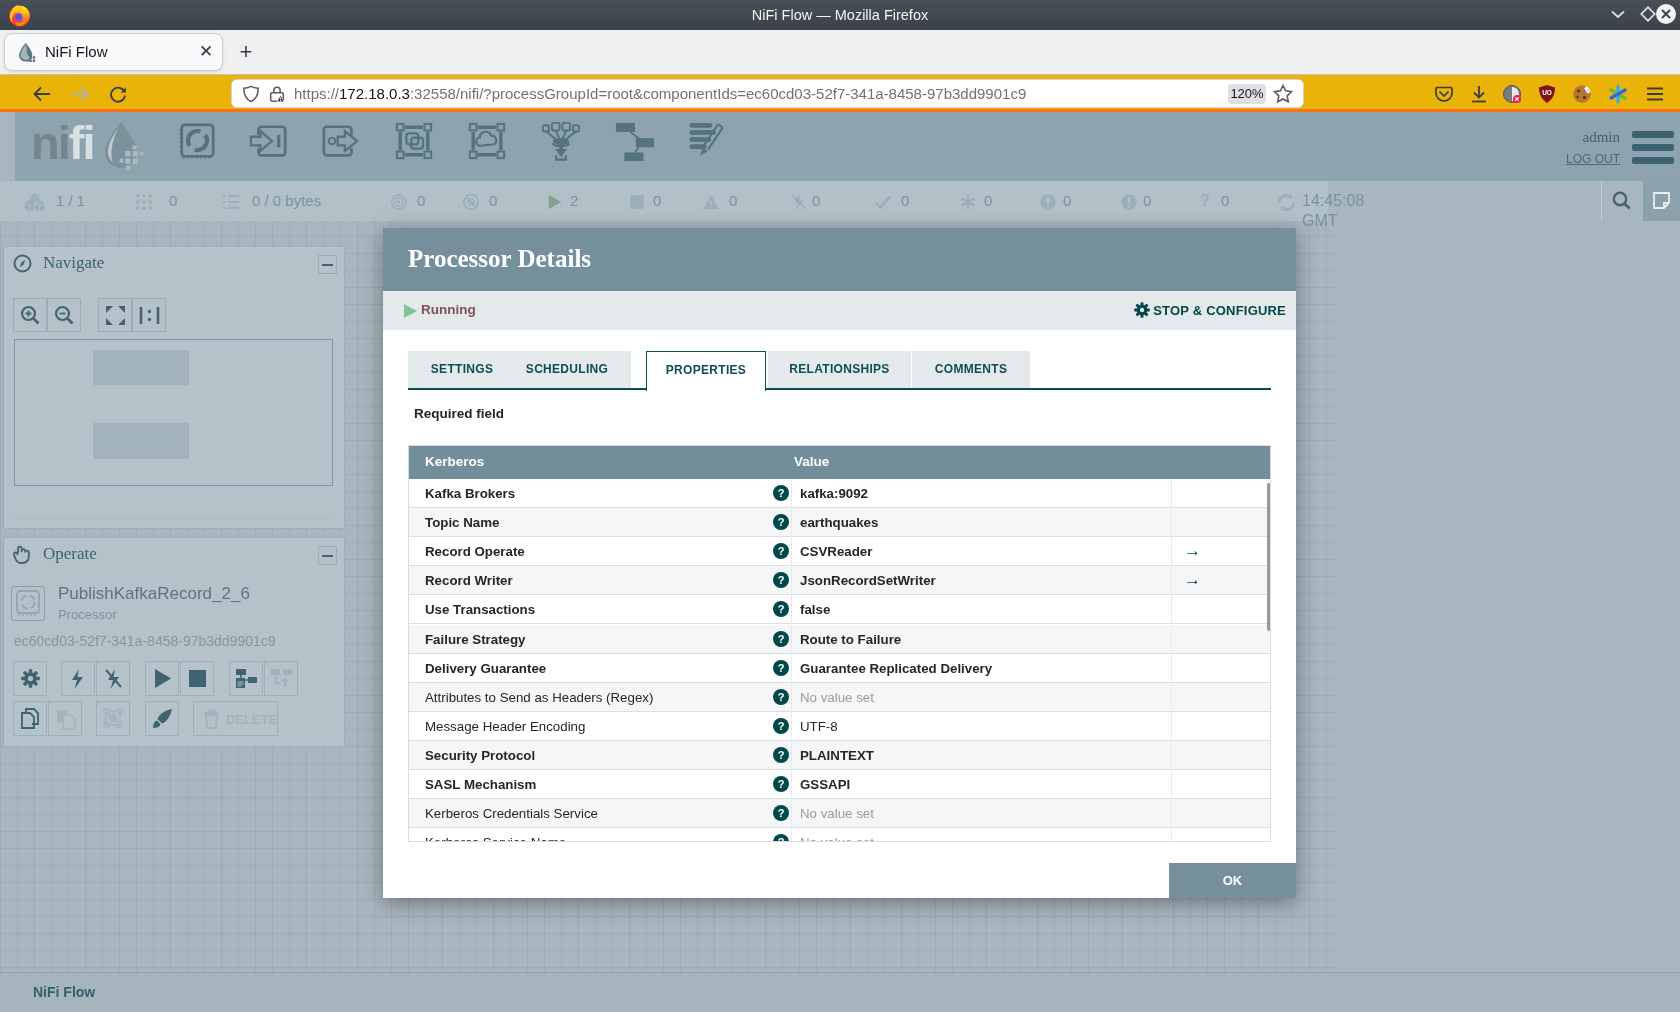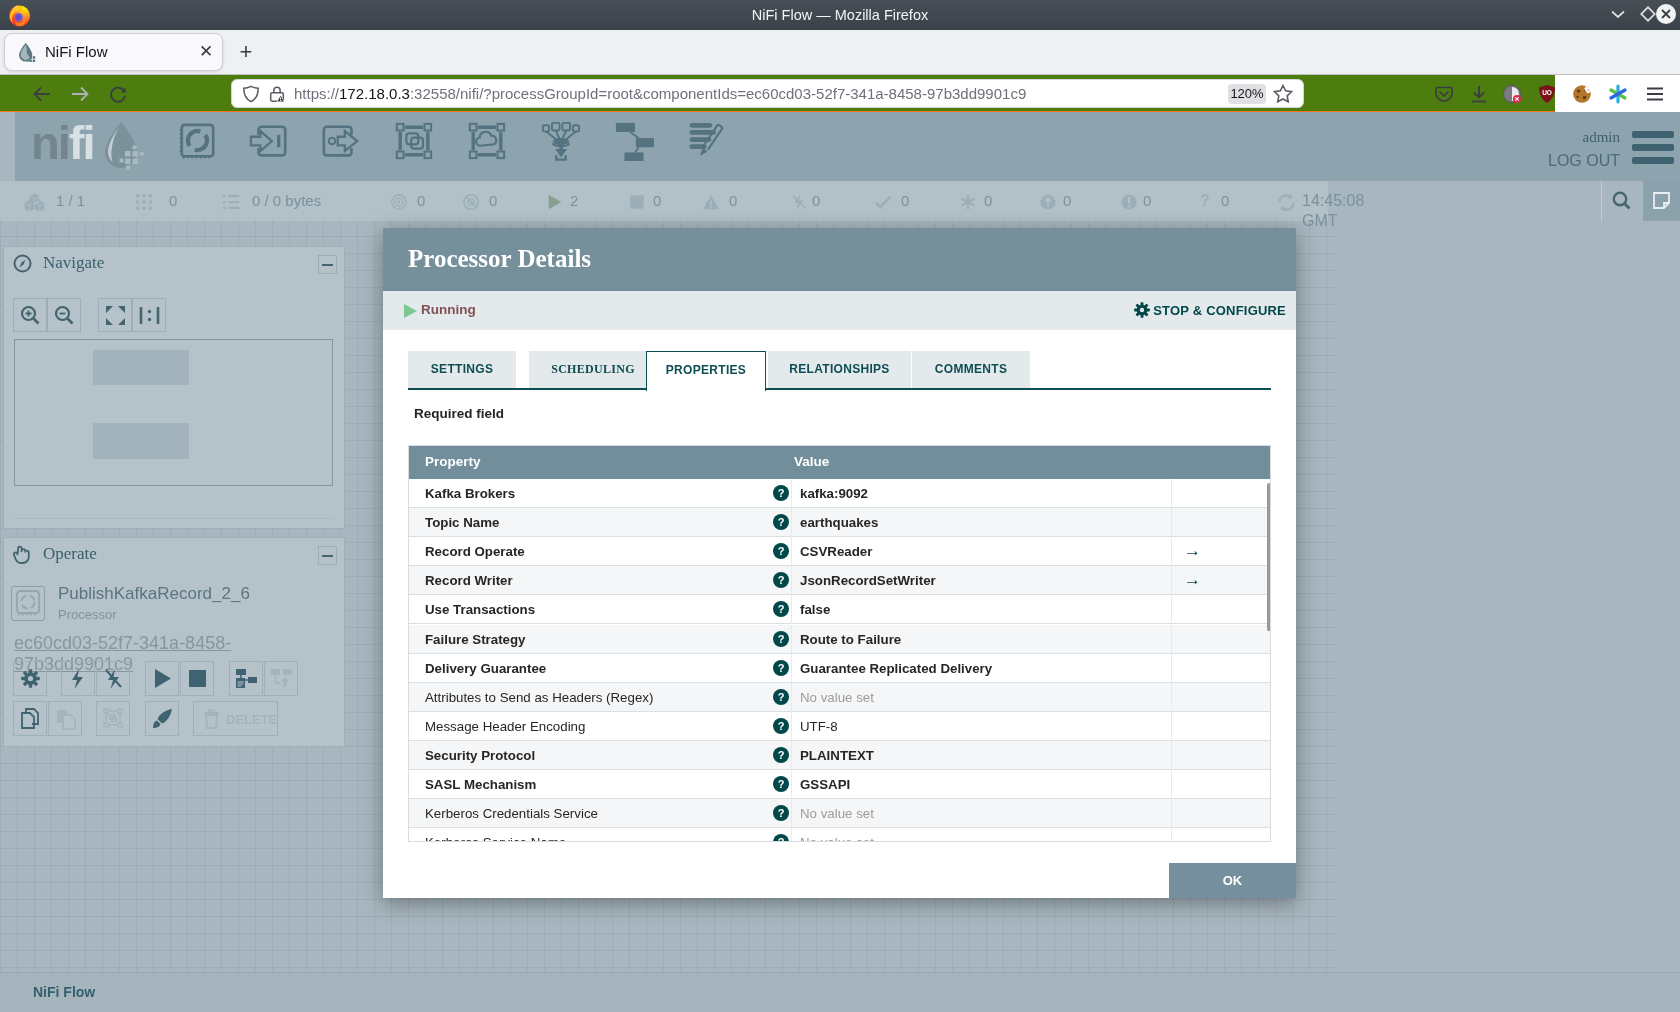--- a/index.html
+++ b/index.html
@@ -10,21 +10,21 @@
   #titletext{left:0;top:0;width:1680px;height:30px;line-height:30px;text-align:center;
     color:#f3f4f5;font-size:14.5px;border-radius:11px;}
   #tabbar{left:0;top:30px;width:1680px;height:45px;background:#eef0f1;border-bottom:1px solid #bfc0c3;box-sizing:border-box;}
   #tab{left:4px;top:3px;width:219px;height:38px;background:#f9f9fb;border:1px solid #cfd0d4;
     border-radius:8px;box-sizing:border-box;box-shadow:0 1px 3px rgba(0,0,0,0.12);}
   #tabtitle{left:40px;top:0;height:36px;line-height:36px;font-size:15px;color:#15141a;}
   #tabclose{left:190px;top:7px;width:22px;height:22px;text-align:center;line-height:22px;
     font-size:17px;color:#3a3a42;}
   #newtab{left:233px;top:9px;width:26px;height:26px;text-align:center;line-height:25px;
     font-size:22px;color:#3a3a42;font-weight:300;}
-  #urlrow{left:0;top:75px;width:1555px;height:37px;background:#4d7c0f;border-bottom:1px solid #f97316;box-sizing:border-box;}
+  #urlrow{left:0;top:75px;width:1680px;height:37px;background:#eab308;border-bottom:3px solid #f97316;box-sizing:border-box;}
   #urlfield{left:231px;top:4px;width:1073px;height:29px;background:#fff;border:1px solid #d4d4d8;
     border-radius:6px;box-sizing:border-box;}
   #urltext{left:62px;top:0;height:27px;line-height:27px;font-size:15px;color:#70707c;white-space:nowrap;}
   #urltext b{color:#15141a;font-weight:normal;}
   #zoomchip{left:996px;top:4px;width:38px;height:20px;background:#e0e0e4;border-radius:4px;
     text-align:center;line-height:20px;font-size:13px;color:#15141a;}
   .navic{top:9px;width:20px;height:20px;}
   
   #nifi{left:0;top:112px;width:1680px;height:900px;background:#a8b6bf;}
   #toolbar{left:4px;top:0;width:1680px;height:69px;background:#8da3ae;margin-left:11px;}
@@ -281,21 +281,21 @@
       <g stroke-width="5" stroke-linecap="round">
         <path d="M4,4.5 h19 M4,12 h23 M4,19.5 h18 M4,27 h13"></path>
       </g>
       <g stroke-width="2.2">
         <path d="M36.5,7 L21,30 M31.5,3.5 L16,26.5 M31.5,3.5 l5,3.5"></path>
       </g>
       <path d="M15.5,27.5 l-3,9 8,-4.5 z" fill="#54727f" stroke="none"></path>
     </svg>
     <div class="a" style="right:75px;top:17px;text-align:right;">
       <div style="font-family:'Liberation Serif',serif;font-size:15px;color:#40626e;">admin</div>
-      <div style="font-size:16px;color:#4c6b77;margin-top:6px;">LOG OUT</div>
+      <div style="font-size:12px;color:#4c6b77;text-decoration:underline;margin-top:6px;">LOG OUT</div>
     </div>
     <svg class="a" style="right:21px;top:19px;" width="42" height="34" viewBox="0 0 42 34">
       <g fill="#3e6270">
           <rect x="0" y="0" width="42" height="7" rx="2"></rect>
           <rect x="0" y="13" width="42" height="7" rx="2"></rect>
           <rect x="0" y="26" width="42" height="7" rx="2"></rect>
         </g>
     </svg>
   </div>
   <div class="a" id="statusbar">
@@ -447,21 +447,21 @@
         </div>
       <div class="a" style="left:7px;top:48px;width:34px;height:35px;border:1px solid #8d9ea8;border-radius:3px;box-sizing:border-box;">
         <svg style="margin:3px" width="26" height="26" viewBox="0 0 26 26">
             <rect x="2" y="1" width="22" height="22" rx="3" stroke="#93a5ae" stroke-width="1.8" fill="none"></rect>
             <circle cx="13" cy="12" r="6.5" stroke="#93a5ae" stroke-width="1.8" fill="none" stroke-dasharray="7 3.5"></circle>
             <path d="M3,24 l1.5,1.5 M7,24 l1.5,1.5 M11,24 l1.5,1.5 M15,24 l1.5,1.5 M19,24 l1.5,1.5" stroke="#93a5ae" stroke-width="1.2"></path>
           </svg>
       </div>
       <div class="a" style="left:54px;top:46px;font-size:17px;color:#5b7581;">PublishKafkaRecord_2_6</div>
       <div class="a" style="left:54px;top:69px;font-size:13px;color:#7e939e;">Processor</div>
-      <div class="a" style="left:10px;top:95px;font-size:18px;color:#84979f;text-decoration:underline;">ec60cd03-52f7-341a-8458-97b3dd9901c9</div>
+      <div class="a" style="left:10px;top:95px;font-size:14px;color:#84979f;">ec60cd03-52f7-341a-8458-97b3dd9901c9</div>
       <div class="a obtn" style="left:9px;top:123px;">
         <svg style="margin:7px" width="19" height="19" viewBox="0 0 19 19">
             <g fill="#3f6370">
               <circle cx="9.5" cy="9.5" r="6.3"></circle>
               <rect x="7.8" y="0.1999999999999993" width="3.4" height="4.6" rx="0.8" transform="rotate(0 9.5 9.5)"></rect>
               <rect x="7.8" y="0.1999999999999993" width="3.4" height="4.6" rx="0.8" transform="rotate(45 9.5 9.5)"></rect>
               <rect x="7.8" y="0.1999999999999993" width="3.4" height="4.6" rx="0.8" transform="rotate(90 9.5 9.5)"></rect>
               <rect x="7.8" y="0.1999999999999993" width="3.4" height="4.6" rx="0.8" transform="rotate(135 9.5 9.5)"></rect>
               <rect x="7.8" y="0.1999999999999993" width="3.4" height="4.6" rx="0.8" transform="rotate(180 9.5 9.5)"></rect>
               <rect x="7.8" y="0.1999999999999993" width="3.4" height="4.6" rx="0.8" transform="rotate(225 9.5 9.5)"></rect>
@@ -559,29 +559,29 @@
               <rect x="7.8" y="0.1999999999999993" width="3.4" height="4.6" rx="0.8" transform="rotate(270 9.5 9.5)"></rect>
               <rect x="7.8" y="0.1999999999999993" width="3.4" height="4.6" rx="0.8" transform="rotate(315 9.5 9.5)"></rect>
             </g>
             <circle cx="9.5" cy="9.5" r="2.6" fill="#e4e9eb"></circle>
           </svg>STOP &amp; CONFIGURE</div>
     </div>
     <div class="a" id="mhead">
         <span>Processor Details</span>
       </div>
     <div class="a tab" style="left:25px;width:108px;">SETTINGS</div>
-    <div class="a tab" style="left:146px;width:128px;font-family:Liberation Serif, serif;">SCHEDULING</div>
+    <div class="a tab" style="left:120px;width:128px;">SCHEDULING</div>
     <div class="a tab" style="left:385px;width:143px;">RELATIONSHIPS</div>
     <div class="a tab" style="left:529px;width:118px;">COMMENTS</div>
     <div class="a" id="tabline"></div>
     <div class="a tab" id="proptab" style="left:263px;width:120px;">PROPERTIES</div>
     <div class="a" id="reqfield">Required field</div>
     <div class="a" id="ptable">
       <div class="a" id="phead2">
-        <span style="position:absolute;left:16px;top:8px;">Property</span>
+        <span style="position:absolute;left:16px;top:8px;">Kerberos</span>
         <span style="position:absolute;left:385px;top:8px;">Value</span>
       </div>
       <div id="prows">
           <div class="prow" style="top:33px;font-weight:bold;">
             <span class="pname">Kafka Brokers</span>
             <div class="qicon">?</div>
             <span class="pval">kafka:9092</span>
             <div class="vline" style="left:382px;"></div>
             <div class="vline" style="left:762px;"></div>
           </div>

